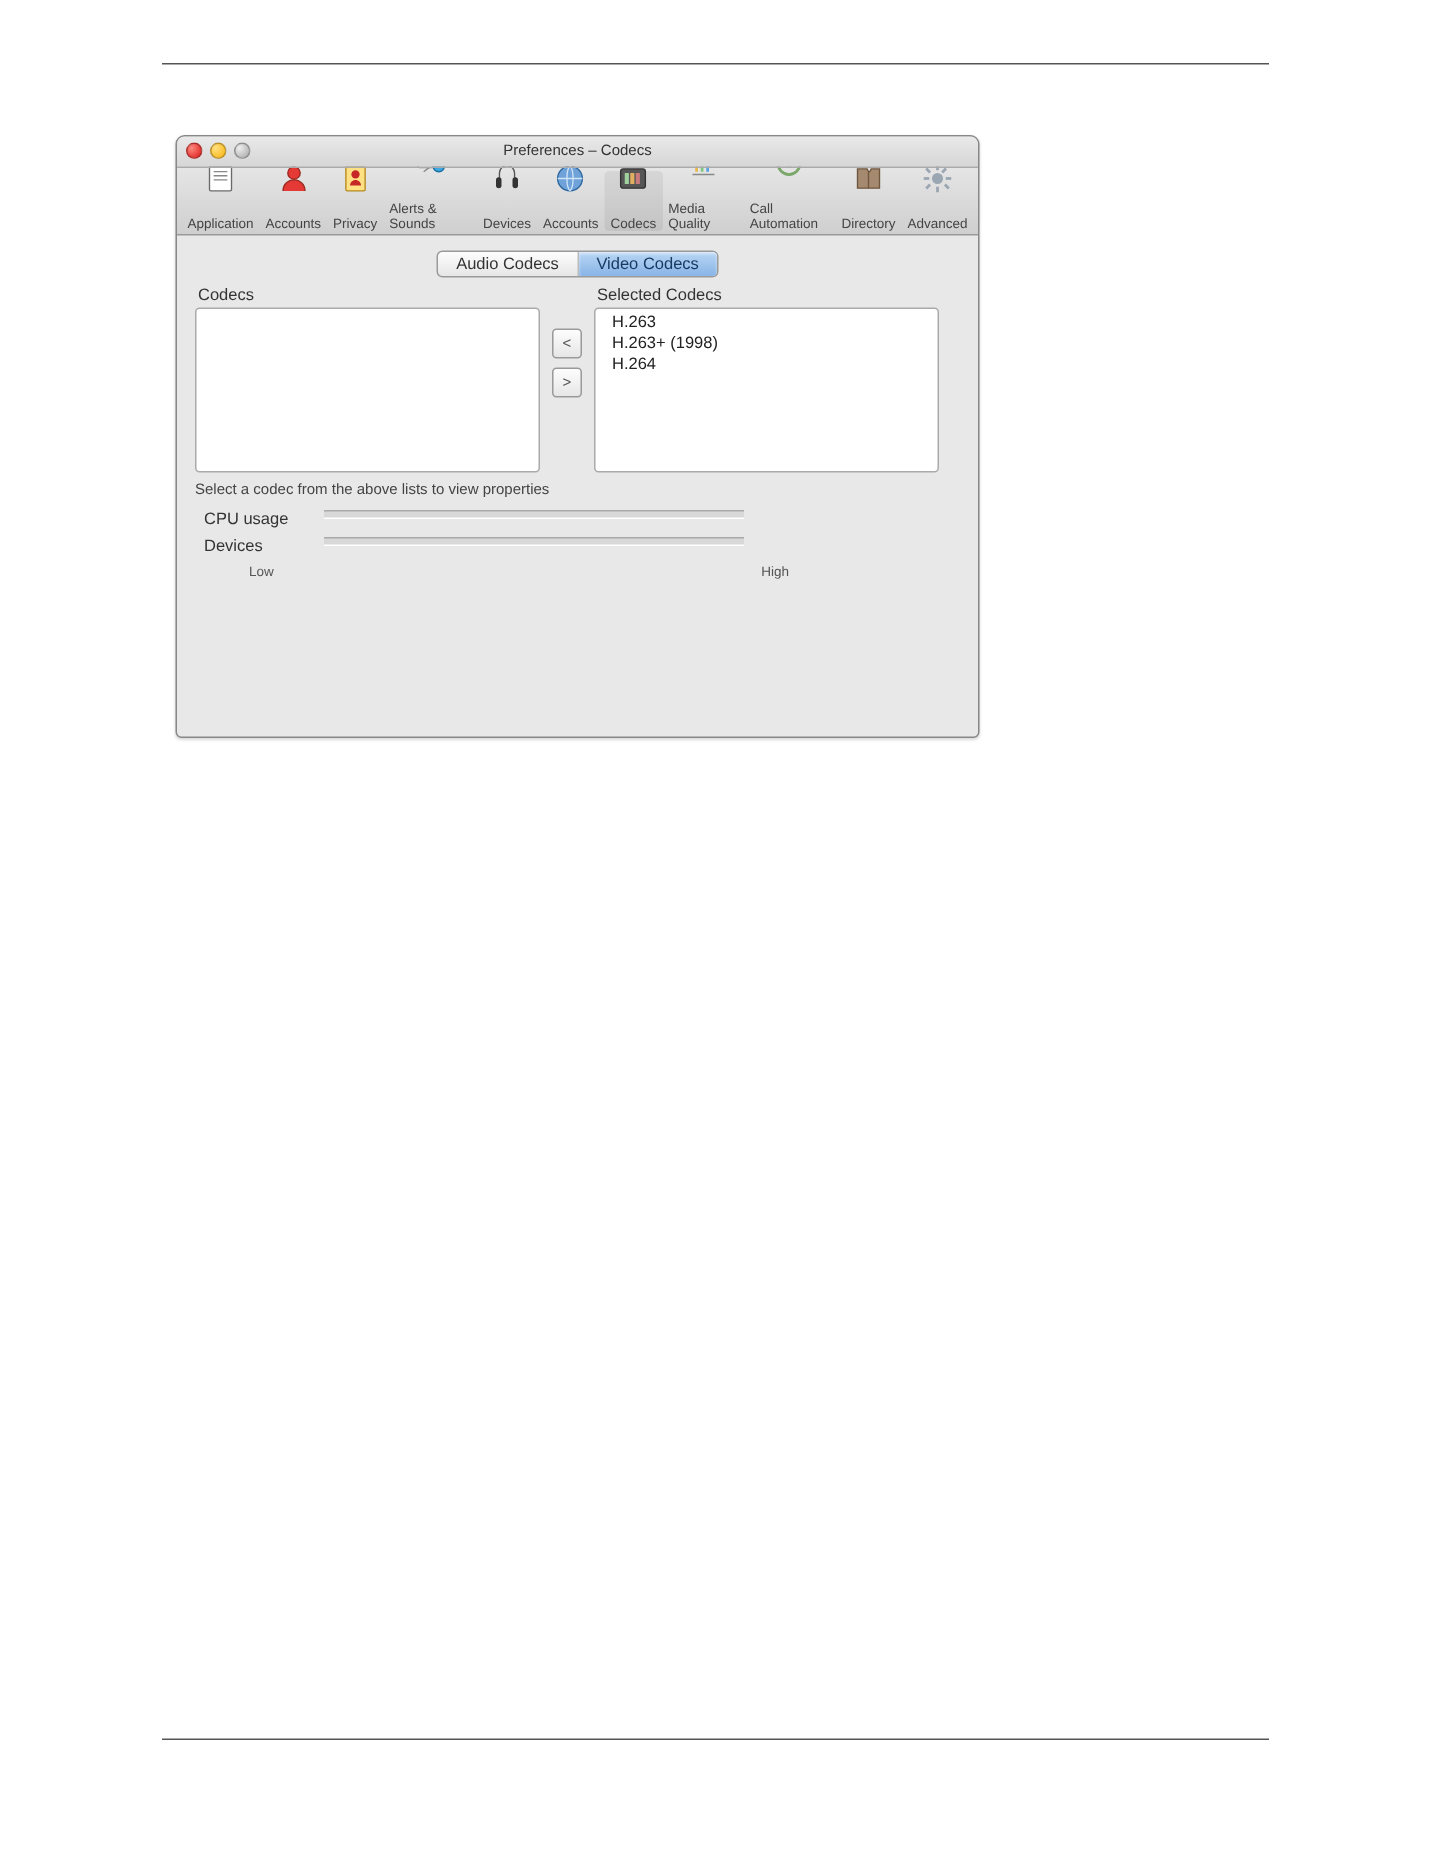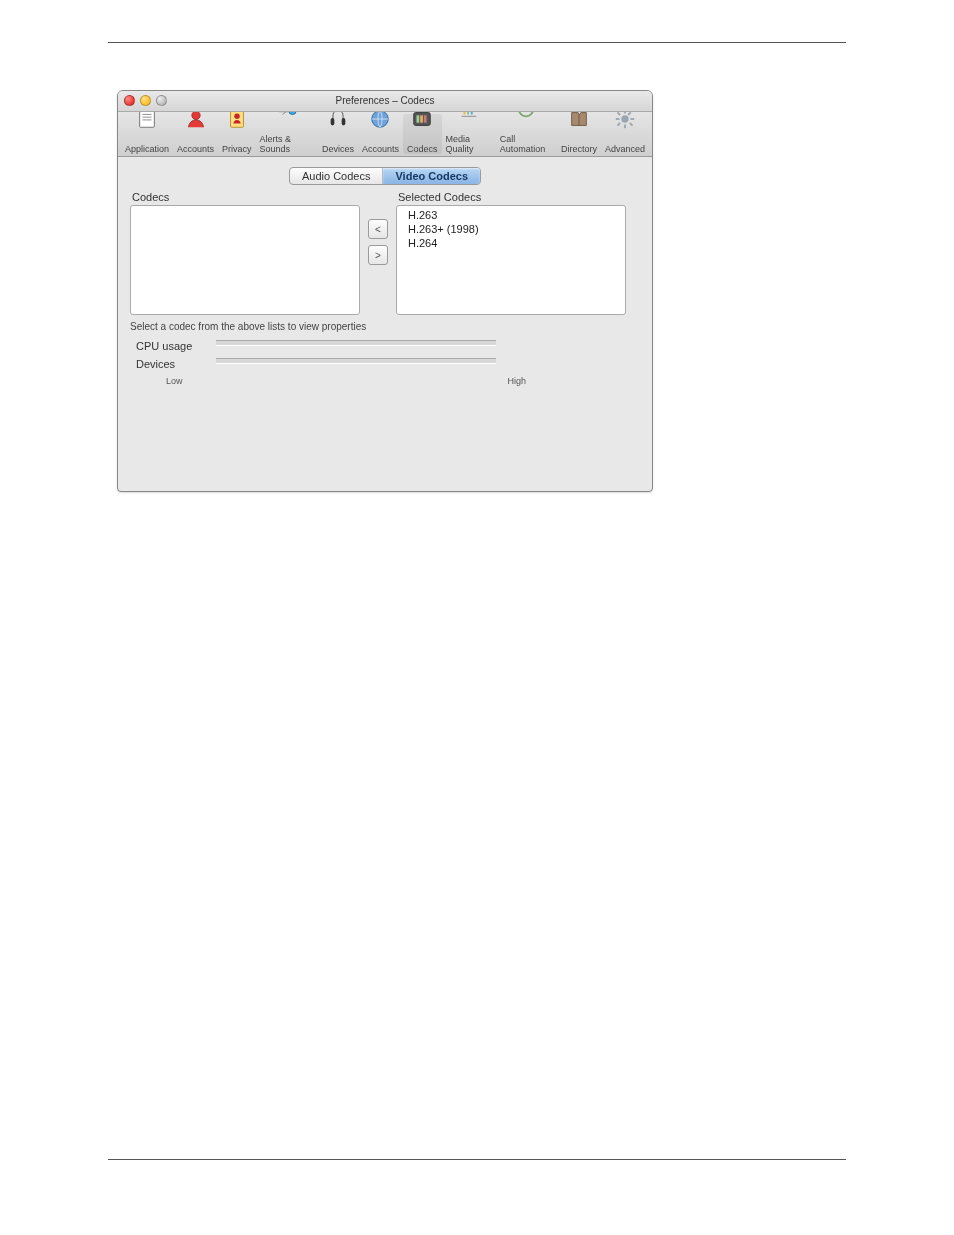--- a/index.html
+++ b/index.html
@@ -16,21 +16,21 @@
   .toolbar{height:42px;background:linear-gradient(#e5e5e5,#cfcfcf);border-bottom:1px solid #9a9a9a;display:flex;align-items:flex-end;padding:0 3px 2px 3px;}
   .tbitem{display:flex;flex-direction:column;align-items:center;justify-content:flex-end;padding:0 4px;font-size:9px;color:#444;height:40px;cursor:pointer;gap:13px;}
   .tbitem.selected{background:rgba(0,0,0,.06);border-radius:3px;}
   .tbicon{width:22px;height:22px;display:flex;align-items:center;justify-content:center;margin-bottom:1px;}
   .tbicon svg{width:22px;height:22px;}
   .body{padding:10px 12px 12px 12px;}
   .segwrap{display:flex;justify-content:center;margin-bottom:6px;}
   .segmented{display:inline-flex;border:1px solid #9a9a9a;border-radius:4px;overflow:hidden;background:linear-gradient(#fdfdfd,#e6e6e6);text-align:right;}
   .seg{padding:2px 12px;font-size:11px;color:#333;cursor:pointer;border-right:1px solid #bbb;}
   .seg:last-child{border-right:none;}
-  .seg.active{background:linear-gradient(#b9d6f4,#88b4e6);color:#173a63;box-shadow:inset 0 1px 2px rgba(255,255,255,.6);font-weight:bold;}
+  .seg.active{background:linear-gradient(#b9d6f4,#88b4e6);color:#173a63;box-shadow:inset 0 1px 2px rgba(255,255,255,.6);}
   .lists{display:flex;align-items:flex-start;gap:8px;}
   .listcol{display:flex;flex-direction:column;}
   .listlabel{font-size:11px;color:#333;margin-bottom:2px;padding-left:2px;}
   .listbox{border:1px solid #aaa;background:#fff;border-radius:3px;width:220px;height:104px;padding:2px 4px;font-size:11px;color:#222;overflow:auto;}
   .listbox.right{width:220px;}
   .listitem{padding:1px 7px;cursor:default;}
   .movebtns{display:flex;flex-direction:column;gap:6px;margin-top:28px;}
   .mbtn{width:18px;height:18px;border:1px solid #9a9a9a;border-radius:3px;background:linear-gradient(#fdfdfd,#e6e6e6);display:flex;align-items:center;justify-content:center;font-size:10px;color:#555;cursor:pointer;}
   .helptext{margin-top:6px;font-size:10px;color:#444;}
   .sliders{margin-top:8px;}

